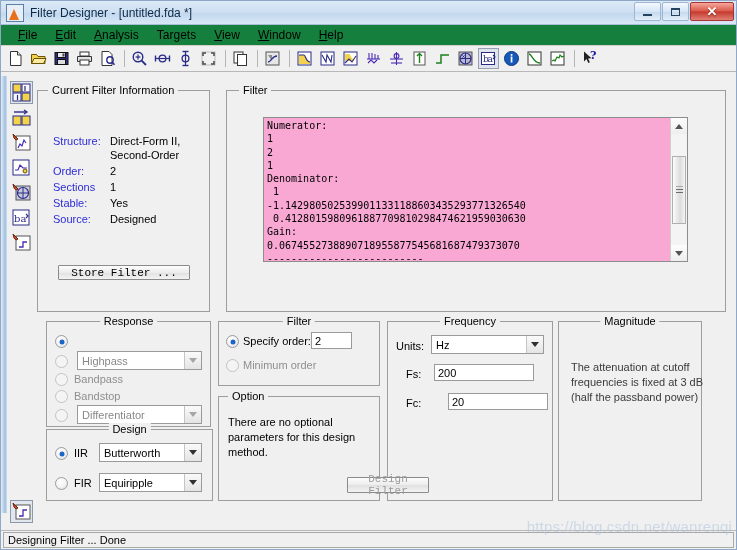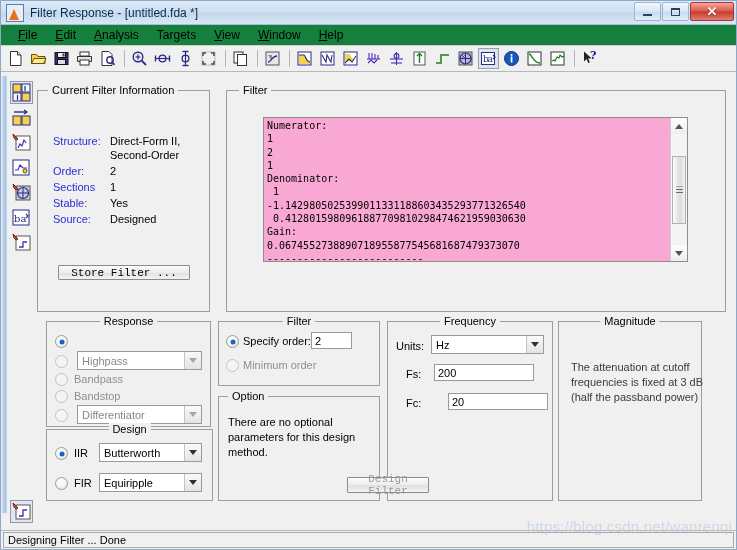--- a/index.html
+++ b/index.html
@@ -375,21 +375,21 @@
   }
   svg { display: block; }
 </style>
 </head>
 <body>
 
 <div id="app">
 
   <div class="titlebar">
     <div class="app-icon"></div>
-    <div class="title-text">Filter Response -  [untitled.fda *]</div>
+    <div class="title-text">Filter Designer -  [untitled.fda *]</div>
     <div class="win-buttons">
       <div class="win-btn">
           <span class="g-min"></span>
         </div>
       <div class="win-btn">
           <span class="g-max"></span>
         </div>
       <div class="win-btn close">
           <span class="g-close">✕</span>
         </div>

